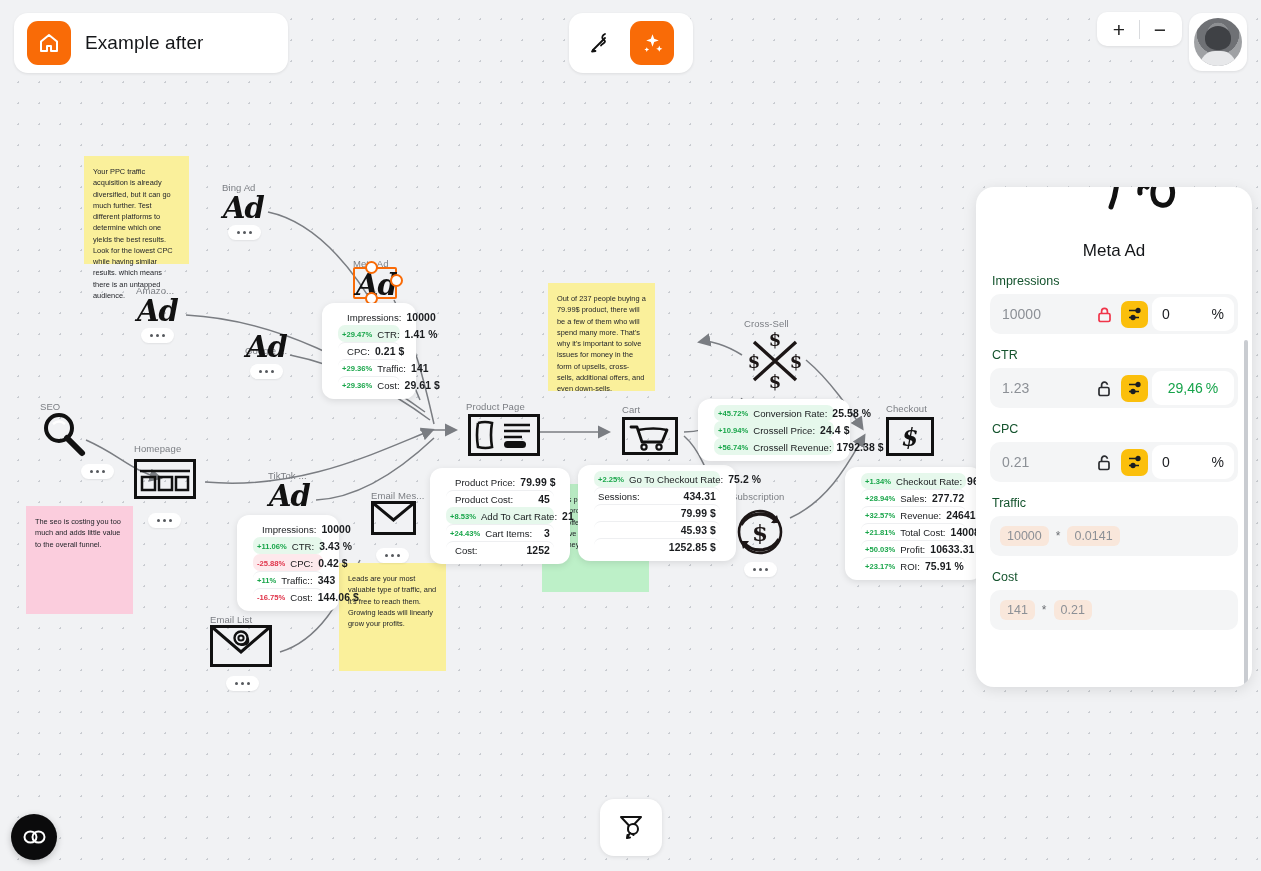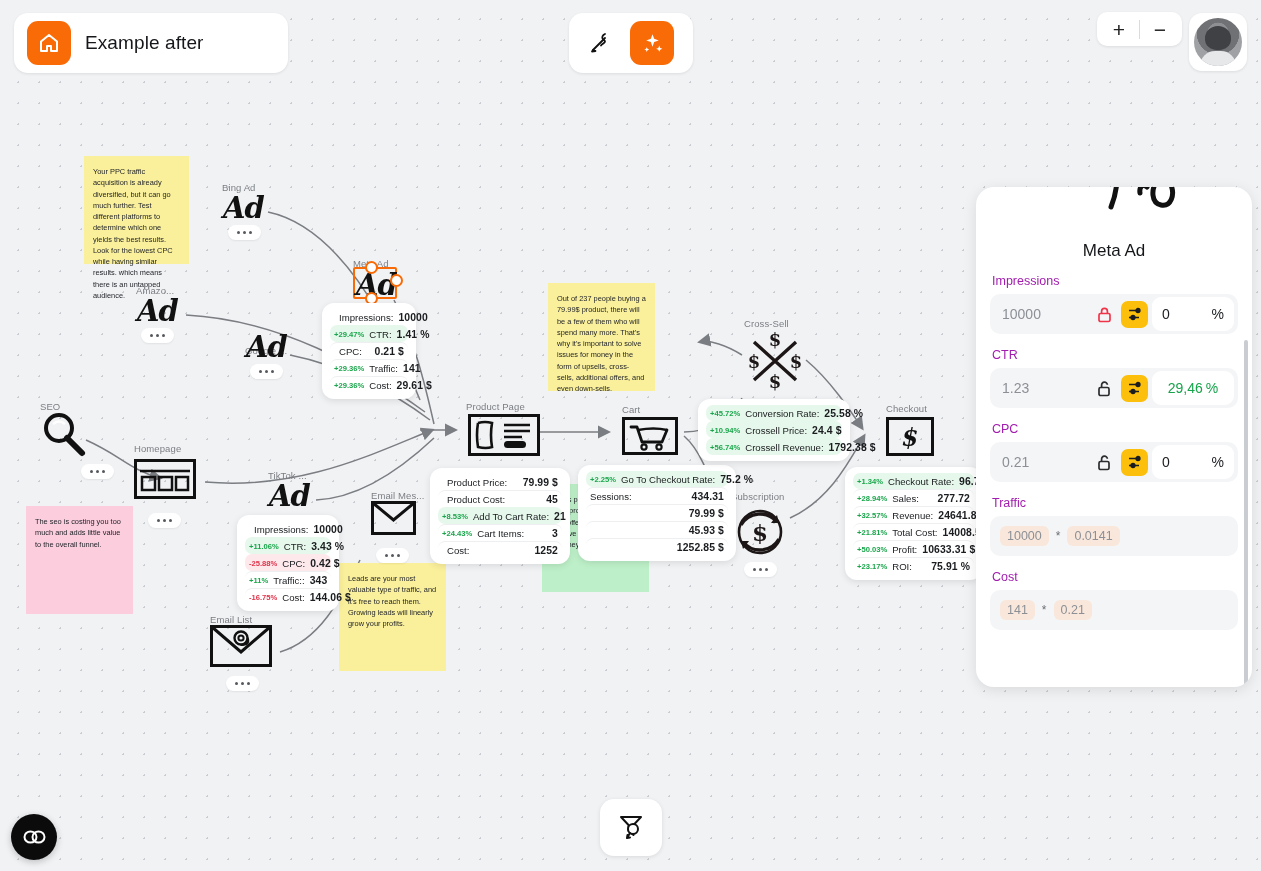--- a/index.html
+++ b/index.html
@@ -109,21 +109,21 @@
     gap: 3px; box-shadow: 0 1px 2px rgba(0,0,0,.07);
   }
   .dots i { width: 3px; height: 3px; border-radius: 50%; background: #55585d; display: block; }
 
   .adword { font-family: "DejaVu Serif", serif; font-size: 29px; color: #111; font-style: italic; font-weight: 700; letter-spacing: -1px; }
 
   
   .mcard {
     position: absolute; background: #fff; border-radius: 12px;
     box-shadow: 0 2px 7px rgba(0,0,0,.10);
-    padding: 6px 8px; font-size: 9.6px; color: #1a1c1f;
+    padding: 6px 16px; font-size: 9.6px; color: #1a1c1f;
   }
   .mrow {
     display: flex; align-items: center; gap: 5px;
     padding: 2.5px 4px; border-radius: 7px; white-space: nowrap;
   }
   .mrow + .mrow { border-top: 1px solid #eeeff1; border-radius: 7px; }
   .mrow.pos { background: #e6f8ec; border-top-color: transparent; }
   .mrow.neg { background: #fde9ec; border-top-color: transparent; }
   .delta { font-size: 7.6px; font-weight: 700; }
   .delta.up { color: #1aa64b; }
@@ -149,21 +149,21 @@
     overflow: hidden;
   }
   .panel-scribble {
     height: 48px; display: flex; align-items: flex-end; justify-content: center;
     overflow: hidden;
   }
   .panel-title {
     text-align: center; font-size: 17px; color: #141619; padding: 6px 0 13px;
   }
   .panel-body { padding: 0 14px 12px 14px; height: 430px; overflow: hidden; position: relative; }
-  .field-label { font-size: 12.5px; color: #a21caf; margin: 0 0 6px 2px; }
+  .field-label { font-size: 12.5px; color: #14532d; margin: 0 0 6px 2px; }
   .field-row {
     display: flex; align-items: center; gap: 4px;
     background: #f4f5f6; border-radius: 10px; height: 40px;
     padding: 0 4px 0 0; margin-bottom: 14px;
   }
   .field-val { flex: 1; padding-left: 12px; font-size: 14px; color: #8c9096; }
   .lock-btn {
     width: 26px; height: 30px; display: flex; align-items: center; justify-content: center;
     background: none; border: none; cursor: pointer;
   }

